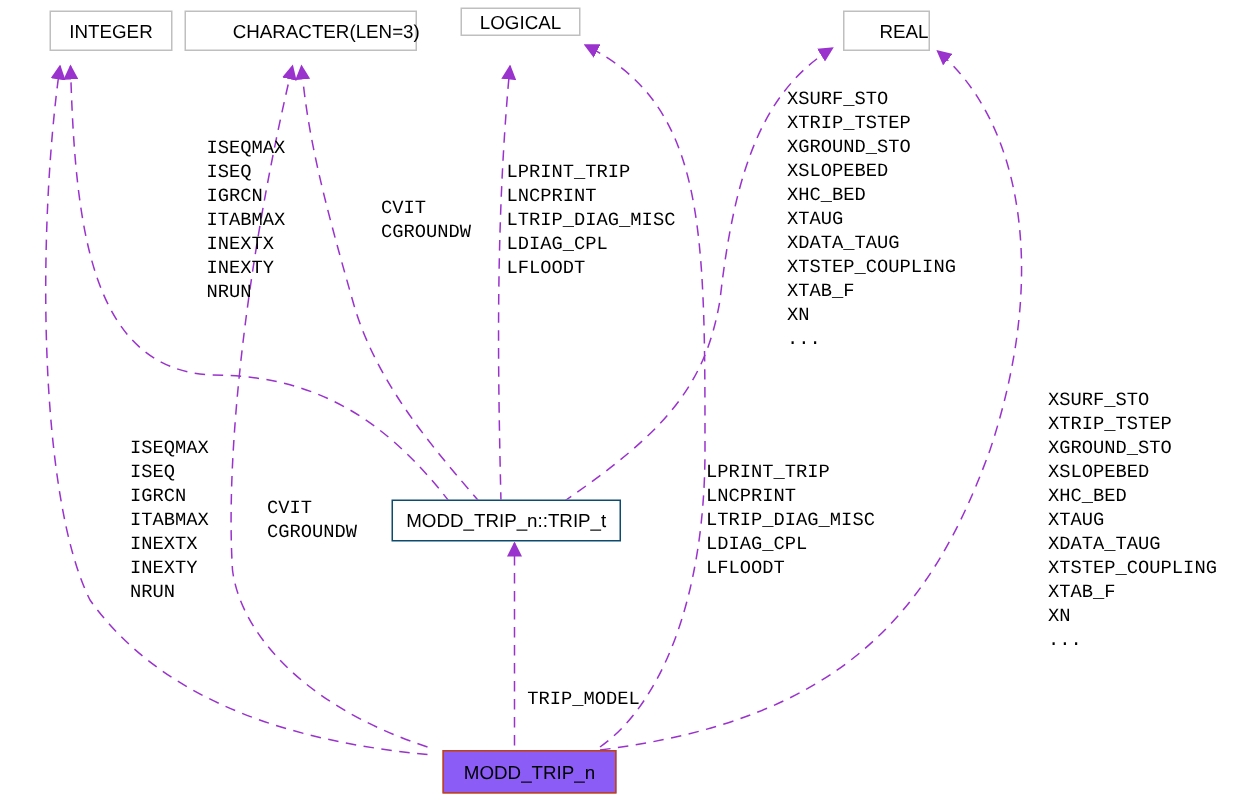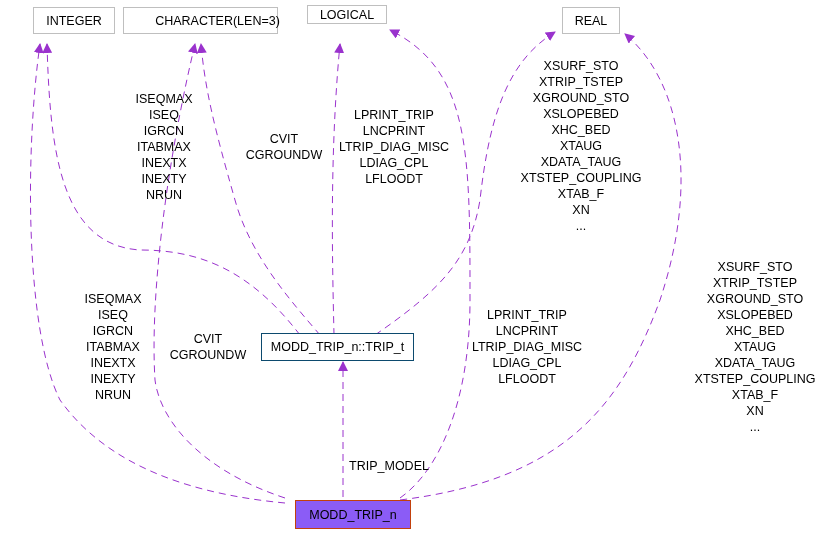--- a/index.html
+++ b/index.html
@@ -10,23 +10,23 @@
     font-family: "Liberation Sans", "DejaVu Sans", sans-serif;
     font-size: 12.5px; color: #000; text-align: center;
     display: flex; align-items: center; justify-content: center;
     background: #fff; white-space: nowrap;
   }
   .node.ext { border: 1px solid #bfbfbf; }
   .node.cls { border: 1px solid #0c4a6e; }
   .node.main { border: 1px solid #c2410c; background: #8b5cf6; margin-left: 10px; }
   .lbl {
     position: absolute;
-    font-family: Liberation Sans, sans-serif;
+    font-family: Liberation Mono, monospace;
     font-size: 12.5px; line-height: 16px; color: #000;
-    text-align: center; white-space: nowrap;
+    white-space: nowrap;
     transform: translateX(-50%);
   }
   .lbl div { margin: 0; }
 </style>
 </head>
 <body>
 
 <div id="canvas">
 
   <svg class="edges" width="828" height="533">
@@ -59,21 +59,21 @@
 
   <div class="node ext" style="left:5px;top:7px;width:82px;height:27px;margin-left:28px;">
     <span>INTEGER</span>
   </div>
   <div class="node ext" style="left:123px;top:7px;width:155px;height:27px;padding-left:34px;">
     <span>CHARACTER(LEN=3)</span>
   </div>
   <div class="node ext" style="left:307px;top:5px;width:80px;height:19px;">
     <span>LOGICAL</span>
   </div>
-  <div class="node ext" style="left:562px;top:7px;width:58px;height:27px;">
+  <div class="node ext" style="left:562px;top:7px;width:58px;height:27px;justify-content:flex-end;">
     <span>REAL</span>
   </div>
   <div class="node cls" style="left:261px;top:333px;width:153px;height:28px;">
     <span>MODD_TRIP_n::TRIP_t</span>
   </div>
   <div class="node main" style="left:285px;top:500px;width:116px;height:29px;">
     <span>MODD_TRIP_n</span>
   </div>
 
   <div class="lbl" style="left:164px;top:91px;">

